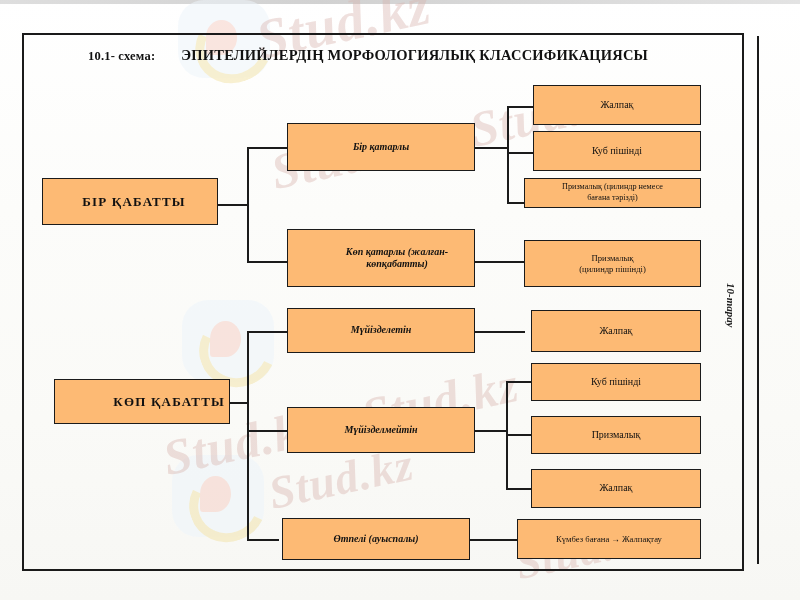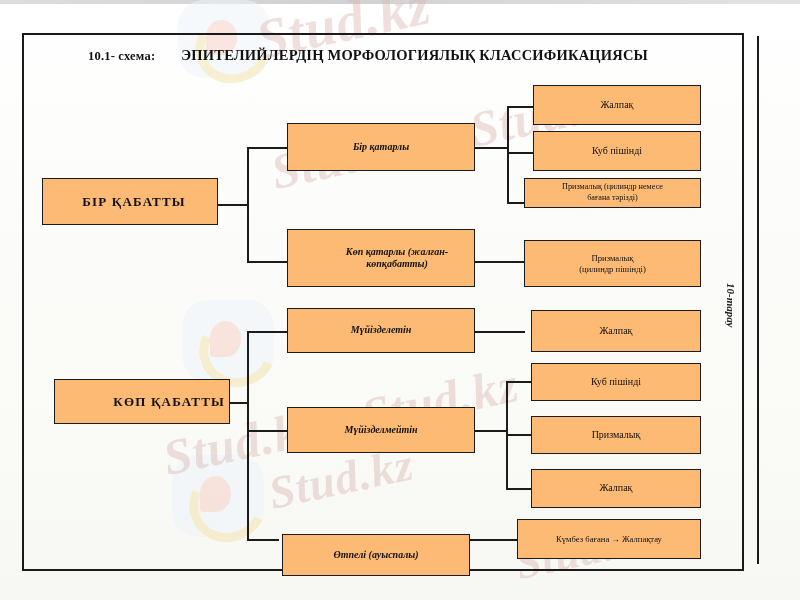--- a/index.html
+++ b/index.html
@@ -133,21 +133,21 @@
 <div class="node lvl2" style="left:287px;top:229px;width:188px;height:58px;">
   <span style="white-space:pre-line;margin-left:32px;">Көп қатарлы (жалған-
 көпқабатты)</span>
 </div>
 <div class="node lvl2" style="left:287px;top:308px;width:188px;height:45px;">
   <span>Мүйізделетін</span>
 </div>
 <div class="node lvl2" style="left:287px;top:407px;width:188px;height:46px;">
   <span>Мүйізделмейтін</span>
 </div>
-<div class="node lvl2" style="left:282px;top:518px;width:188px;height:42px;margin-top:16px;">
+<div class="node lvl2" style="left:282px;top:518px;width:188px;height:42px;">
   <span>Өтпелі (ауыспалы)</span>
 </div>
 
 <div class="node lvl3" style="left:533px;top:85px;width:168px;height:40px;">
   <span>Жалпақ</span>
 </div>
 <div class="node lvl3" style="left:533px;top:131px;width:168px;height:40px;">
   <span>Куб пішінді</span>
 </div>
 <div class="node lvl3 small" style="left:524px;top:178px;width:177px;height:30px;">

